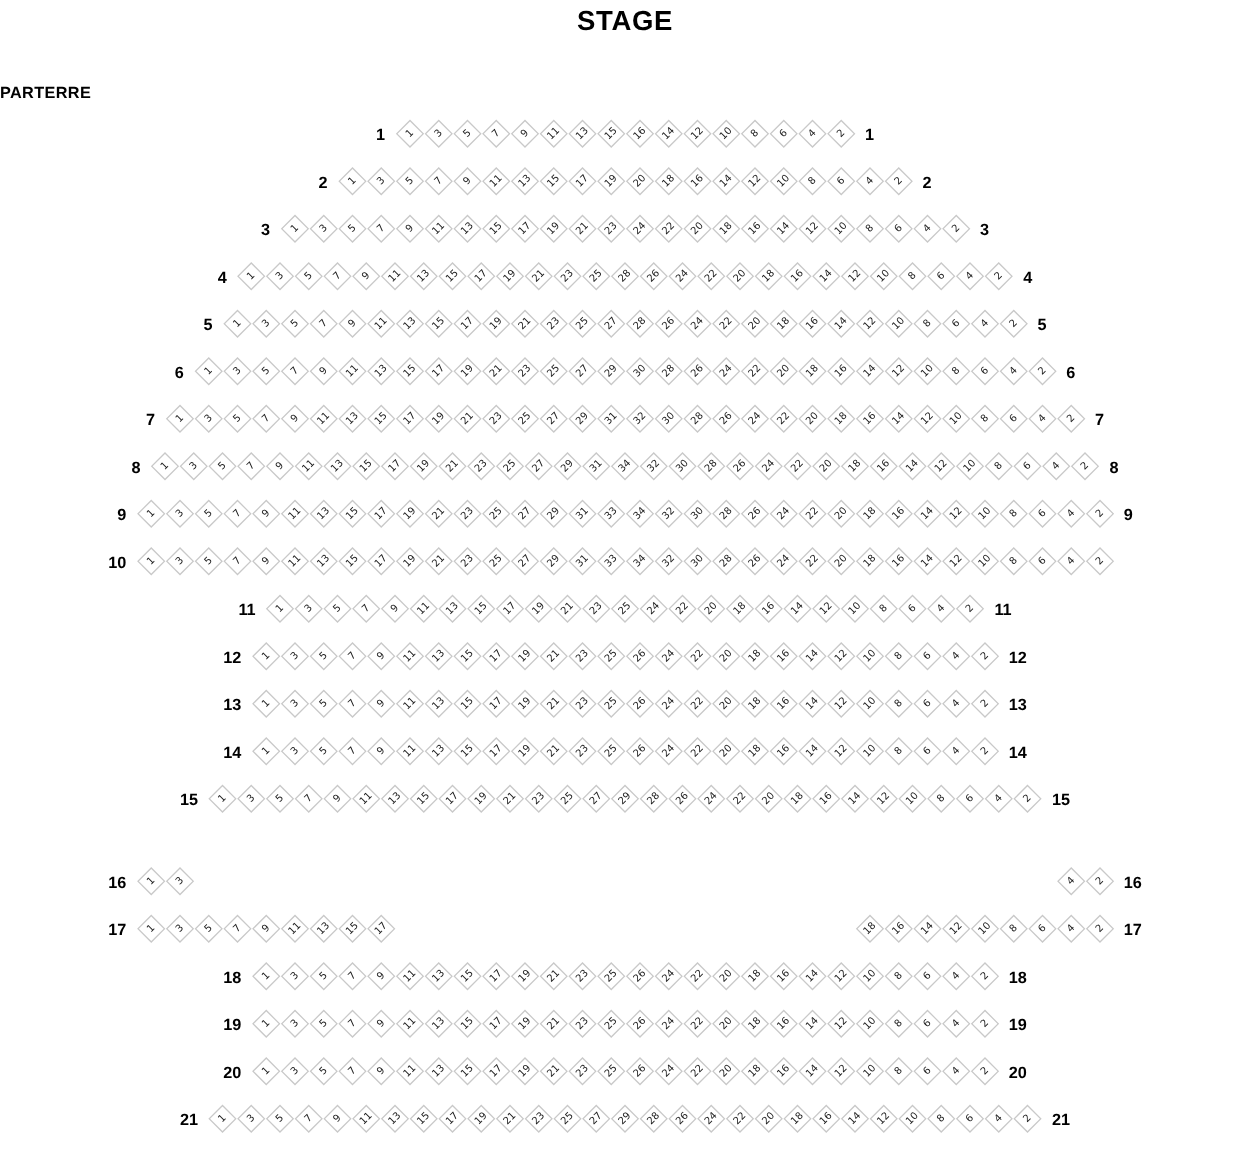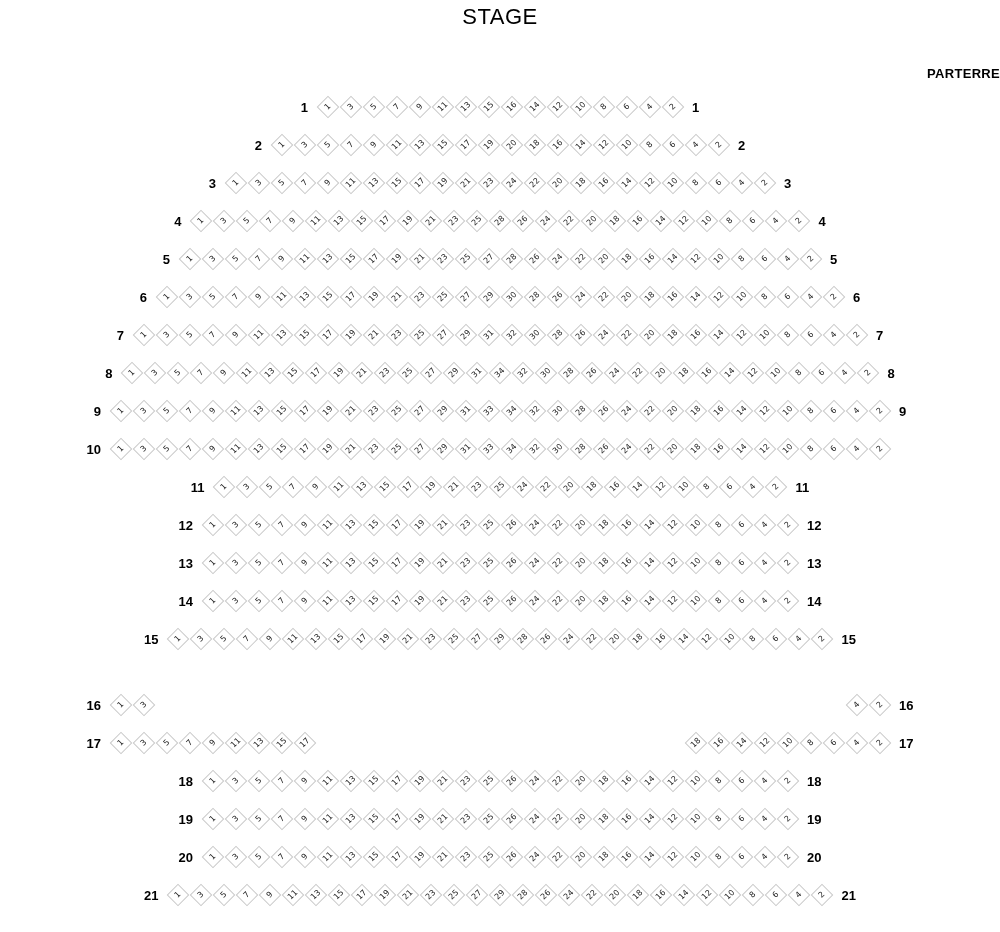--- a/index.html
+++ b/index.html
@@ -2,25 +2,25 @@
 <html><head>
 <meta charset="utf-8">
 <style>
   html,body{margin:0;padding:0;}
   body{
     width:1000px;height:932px;background:#ffffff;
     font-family:"Liberation Sans",sans-serif;color:#000;
     overflow:hidden;
   }
   .stage-title{
-    text-align:center;font-weight:normal;font-size:22px;
+    text-align:center;font-weight:bold;font-size:22px;
     padding-top:4px;letter-spacing:.5px;
   }
   .section-label{
-    text-align:right;font-weight:bold;font-size:13px;
+    text-align:left;font-weight:bold;font-size:13px;
     margin-top:36px;letter-spacing:.3px;
   }
   .rows{margin-top:7px;}
   .row{
     display:flex;justify-content:center;align-items:center;
     height:38px;
   }
   .row.gap-before{margin-top:28px;}
   .row-label{
     width:26px;font-weight:bold;font-size:13px;flex:0 0 auto;

